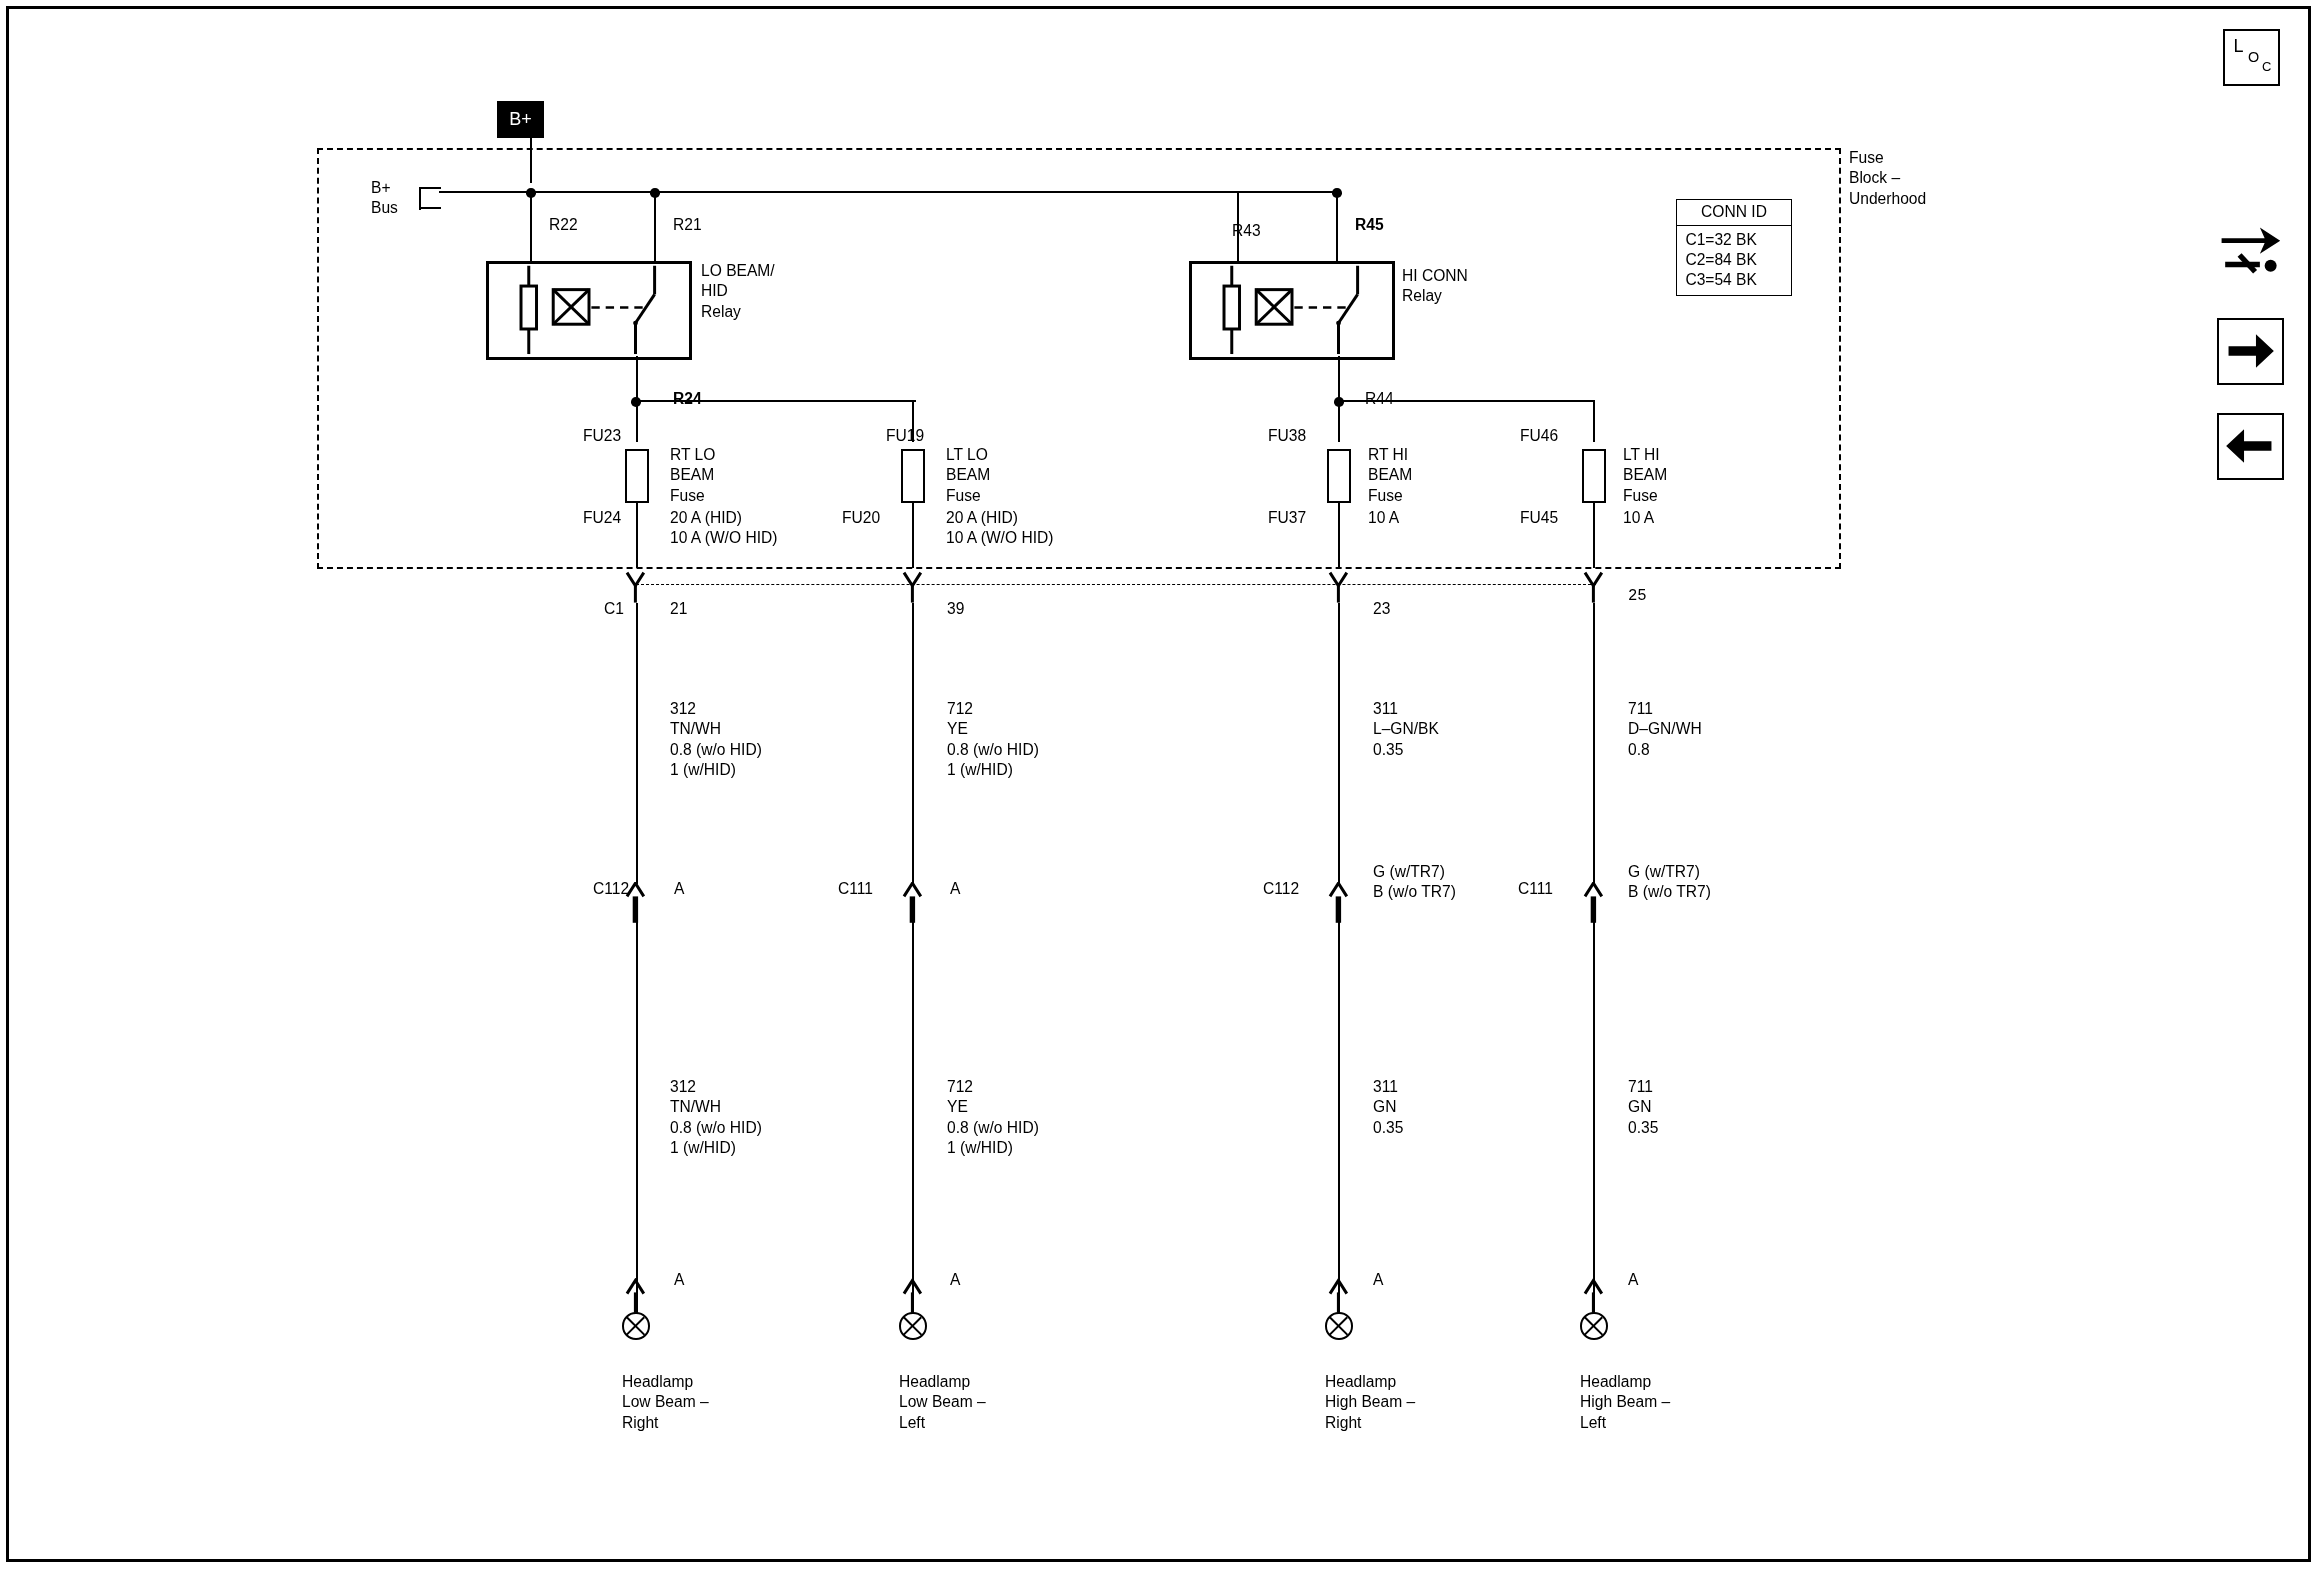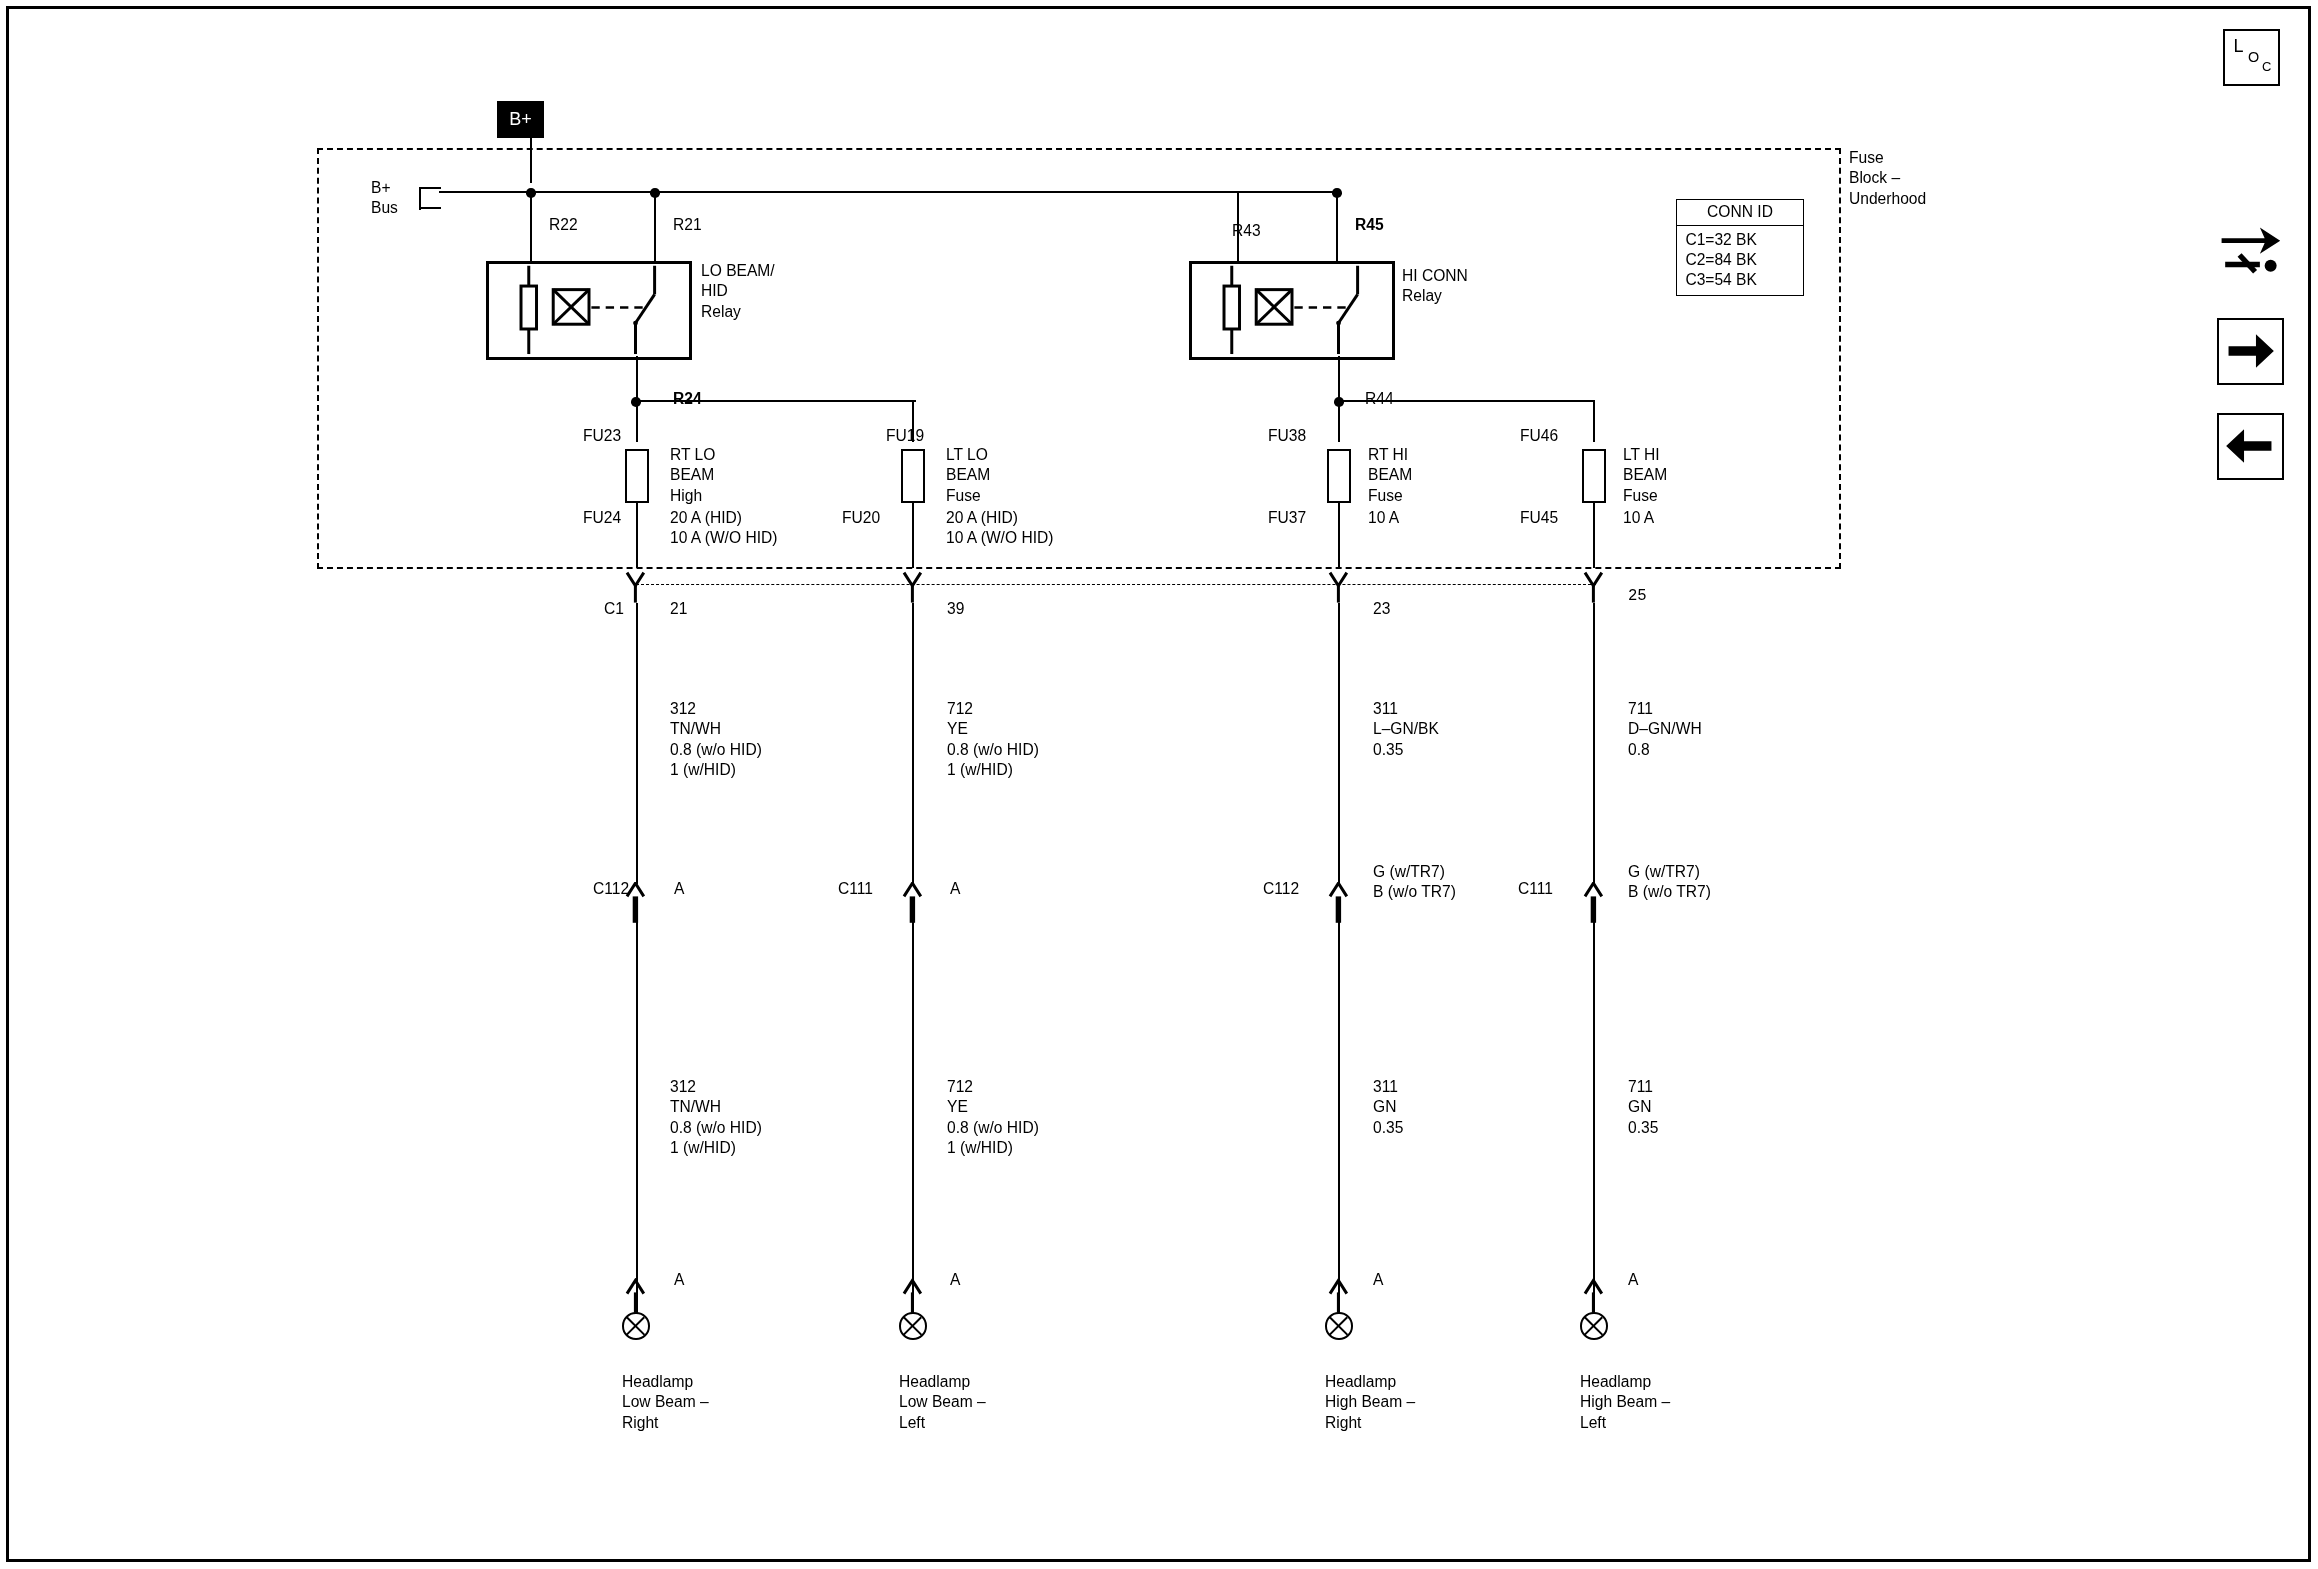--- a/index.html
+++ b/index.html
@@ -135,21 +135,21 @@
 
   <div class="bplus" style="left:497px; top:101px;">B+</div>
   <div class="vline" style="left:530px; top:135px; height:48px;"></div>
 
   <div class="dashbox" style="left:317px; top:148px; width:1524px; height:421px;"></div>
 
   <div class="lbl" style="left:1849px; top:148px;"><span style="white-space:pre">Fuse
 Block –
 Underhood</span></div>
 
-  <div class="connid" style="left:1676px; top:199px; width:128px;">
+  <div class="connid" style="left:1676px; top:199px; width:116px;">
     <div class="hdr">CONN ID</div>
     <div class="body">C1=32 BK
 C2=84 BK
 C3=54 BK</div>
   </div>
 
   <div class="lbl" style="left:371px; top:178px;"><span style="white-space:pre">B+
 Bus</span></div>
 
   <div class="vline" style="left:419px; top:187px; height:23px;"></div>
@@ -227,21 +227,21 @@
 
   <div class="hline" style="left:1338px; top:400px; width:257px;"></div>
   <div class="dot" style="left:1334px; top:397px;"></div>
   <div class="vline" style="left:1338px; top:400px; height:42px;"></div>
   <div class="vline" style="left:1593px; top:400px; height:42px;"></div>
 
   <div class="lbl" style="left:583px; top:426px;">FU23</div>
   <div class="fusebox" style="left:625px; top:449px; width:24px; height:54px;"></div>
   <div class="lbl" style="left:670px; top:445px;">RT LO
 BEAM
-High</div>
+Fuse</div>
   <div class="lbl" style="left:670px; top:508px;">20 A (HID)
 10 A (W/O HID)</div>
   <div class="lbl" style="left:583px; top:508px;">FU24</div>
   <div class="vline" style="left:636px; top:502px; height:66px;"></div>
 
   <div class="lbl" style="left:886px; top:426px;">FU19</div>
   <div class="fusebox" style="left:901px; top:449px; width:24px; height:54px;"></div>
   <div class="lbl" style="left:946px; top:445px;">LT LO
 BEAM
 Fuse</div>

